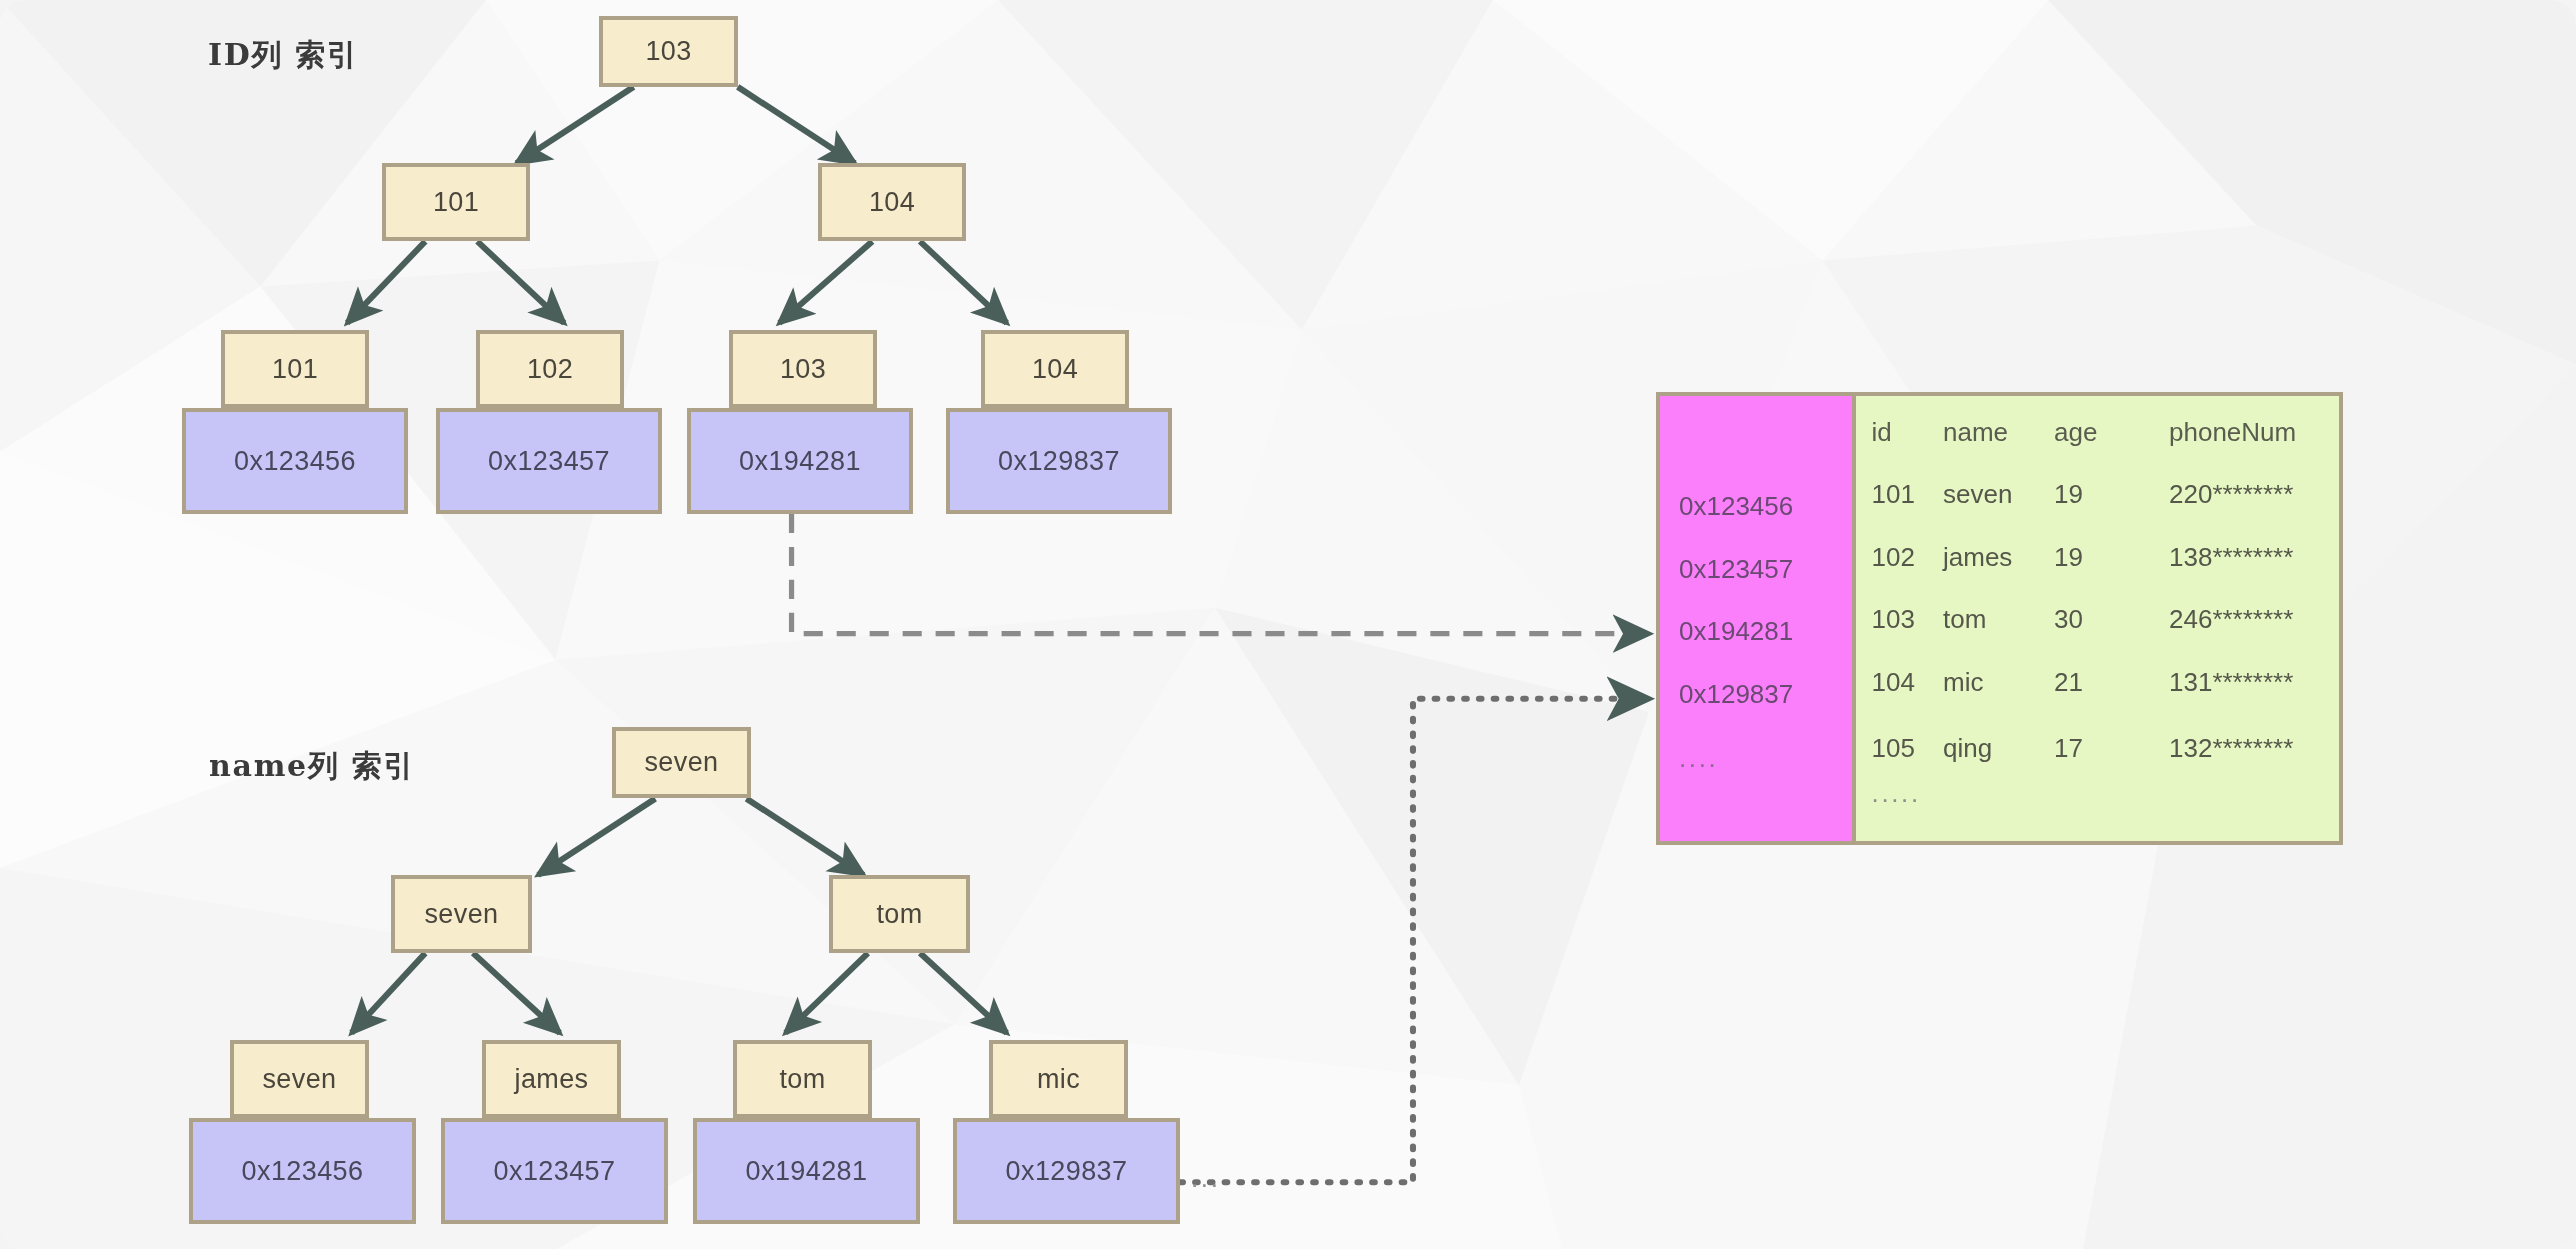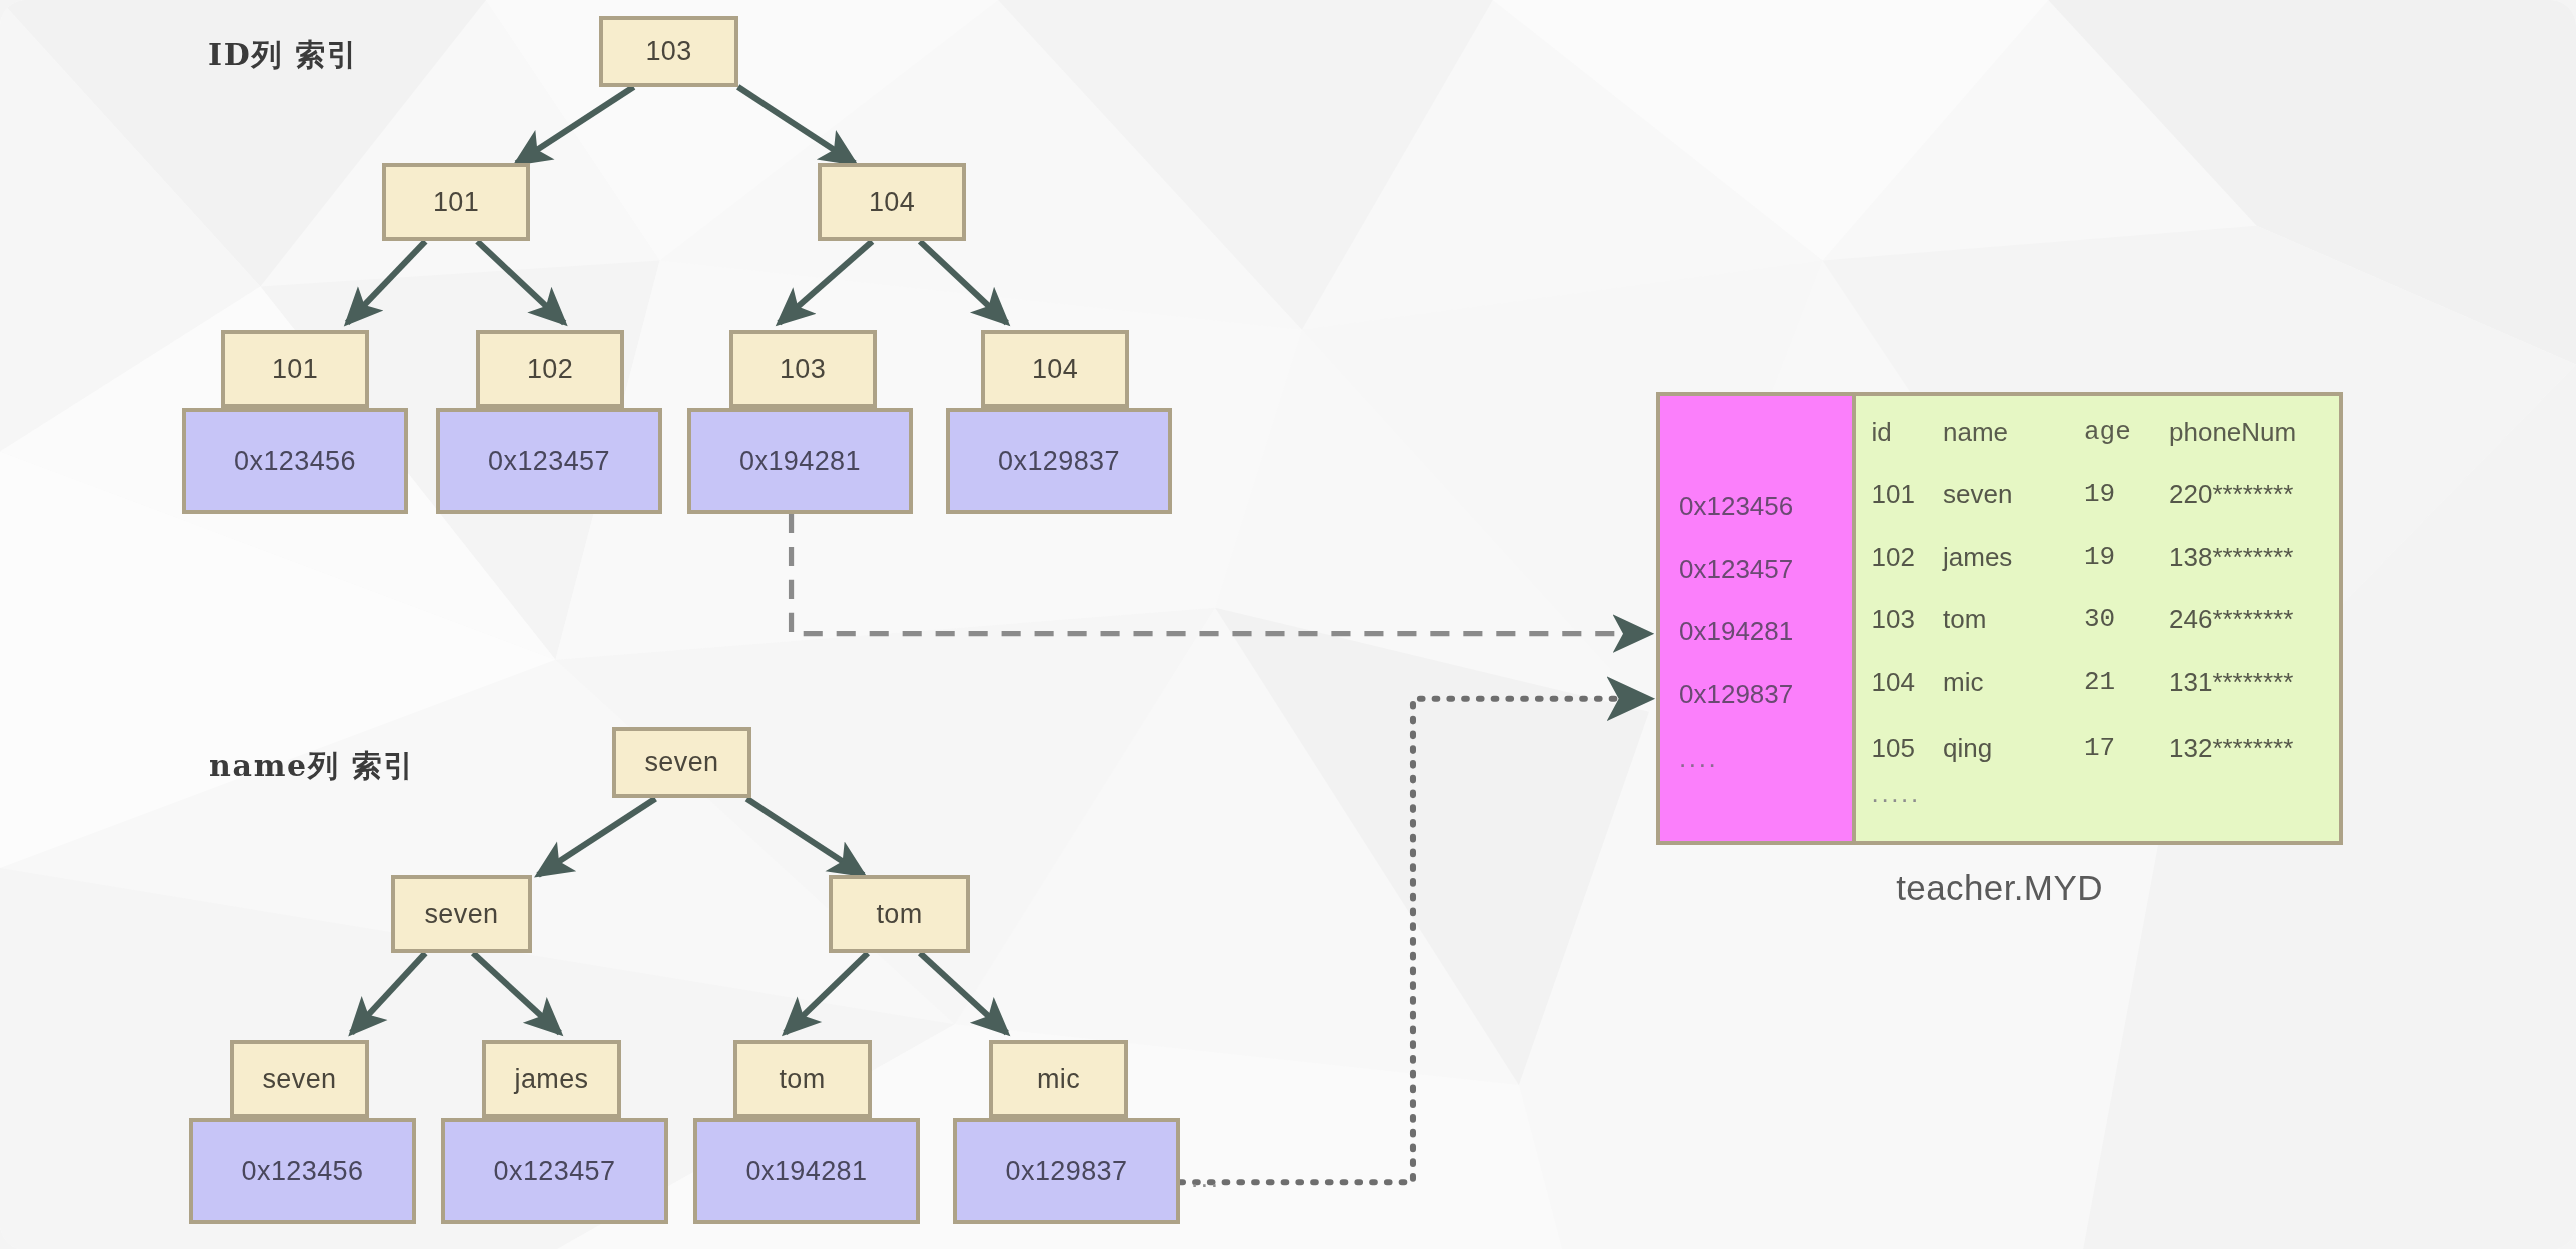--- a/index.html
+++ b/index.html
@@ -104,21 +104,21 @@
     position: absolute;
     left: 0;
     right: 0;
     display: flex;
     font-size: 26px;
     color: #55574a;
     white-space: nowrap;
   }
   .data-row .c-id    { position: absolute; left: 15.6px; }
   .data-row .c-name  { position: absolute; left: 87px; }
-  .data-row .c-age   { position: absolute; left: 228px; font-family: Liberation Mono, monospace; }
+  .data-row .c-age   { position: absolute; left: 198px; }
   .data-row .c-phone { position: absolute; left: 295px; margin-left: 18px; }
   .data-row.header { color: #5a5c4e; }
 
   #myd-caption {
     position: absolute;
     left: 1656px;
     top: 868px;
     width: 687px;
     text-align: center;
     font-size: 35px;
@@ -284,16 +284,15 @@
         <span class="c-name">qing</span>
         <span class="c-age">17</span>
         <span class="c-phone">132********</span>
       </div>
       <div class="data-row" style="top:382px;">
         <span class="c-id" style="letter-spacing:2.6px; color:#8d8d8d;">.....</span>
       </div>
     </div>
   </div>
 
-  <div id="myd-caption">teacher.MYD</div>
 
 </div>
 
 
 </body></html>

